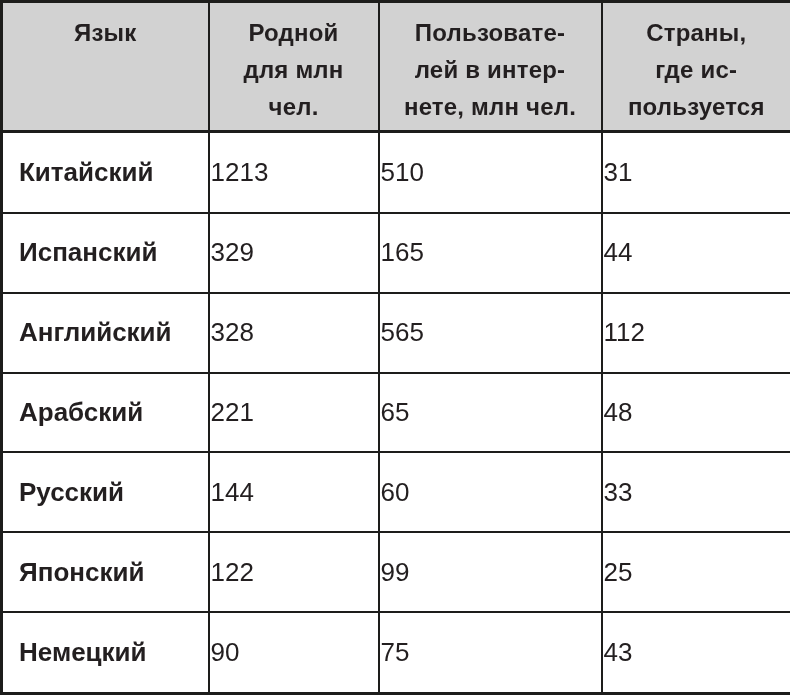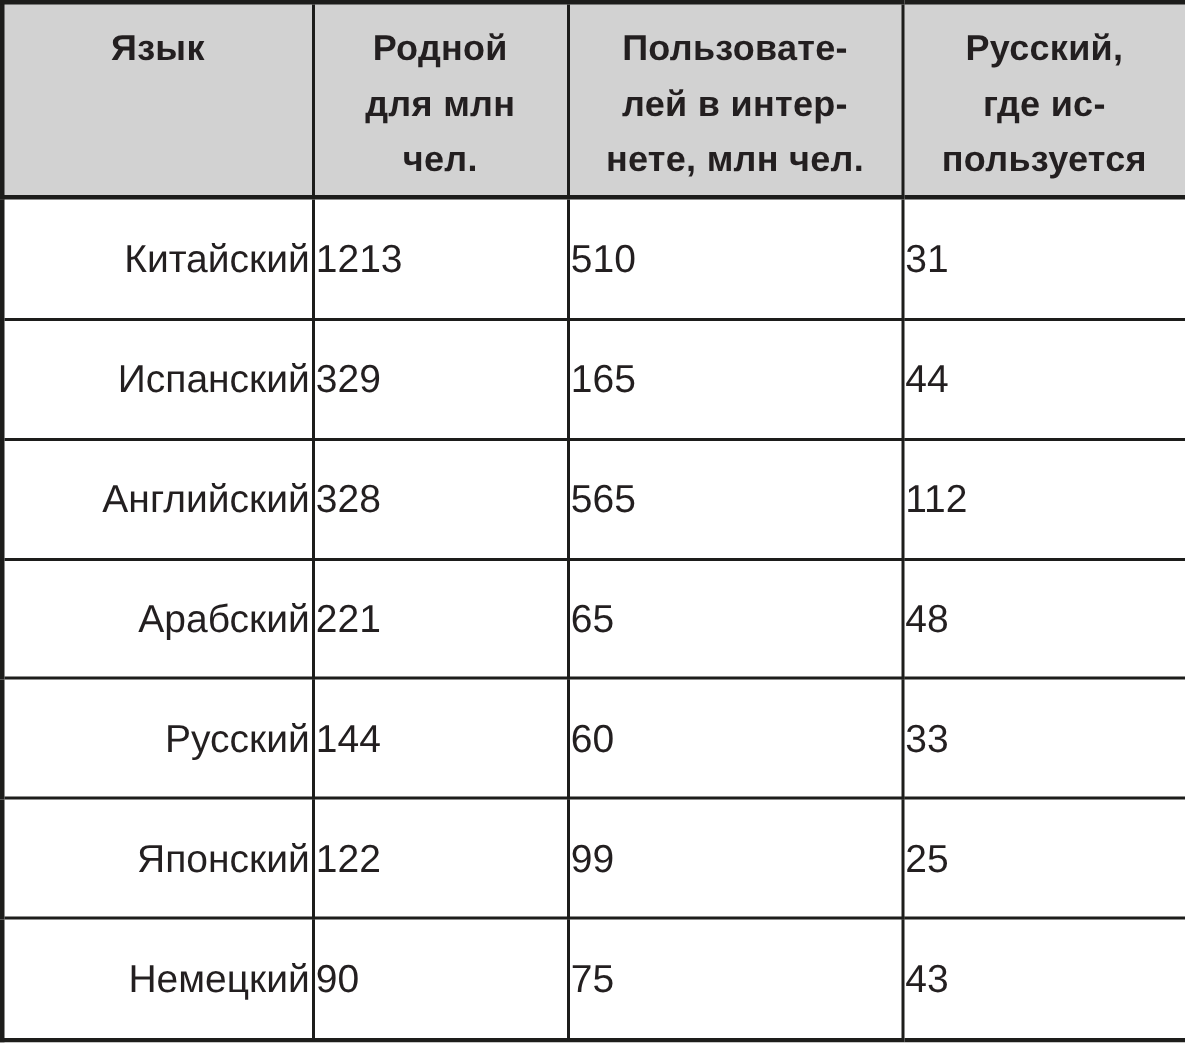--- a/index.html
+++ b/index.html
@@ -56,22 +56,23 @@
     line-height: 37px;
     white-space: nowrap;
   }
   tbody td {
     font-size: 26px;
     font-weight: 400;
     vertical-align: middle;
     background: var(--body-bg);
   }
   tbody td.lang-name {
-    text-align: right;
+    text-align: left;
     padding-left: 16px;
+    font-weight: bold;
   }
   tbody td.num {
     text-align: left;
   }
 </style>
 </head>
 <body>
 
 <div class="page">
   <table class="lang-table">
@@ -90,21 +91,21 @@
           <span class="hline">Родной</span>
           <span class="hline">для млн</span>
           <span class="hline">чел.</span>
         </th>
         <th>
           <span class="hline">Пользовате-</span>
           <span class="hline">лей в интер-</span>
           <span class="hline">нете, млн чел.</span>
         </th>
         <th>
-          <span class="hline">Русский,</span>
+          <span class="hline">Страны,</span>
           <span class="hline">где ис-</span>
           <span class="hline">пользуется</span>
         </th>
       </tr>
     </thead>
     <tbody>
       <tr>
         <td class="lang-name">Китайский</td>
         <td class="num">1213</td>
         <td class="num">510</td>

